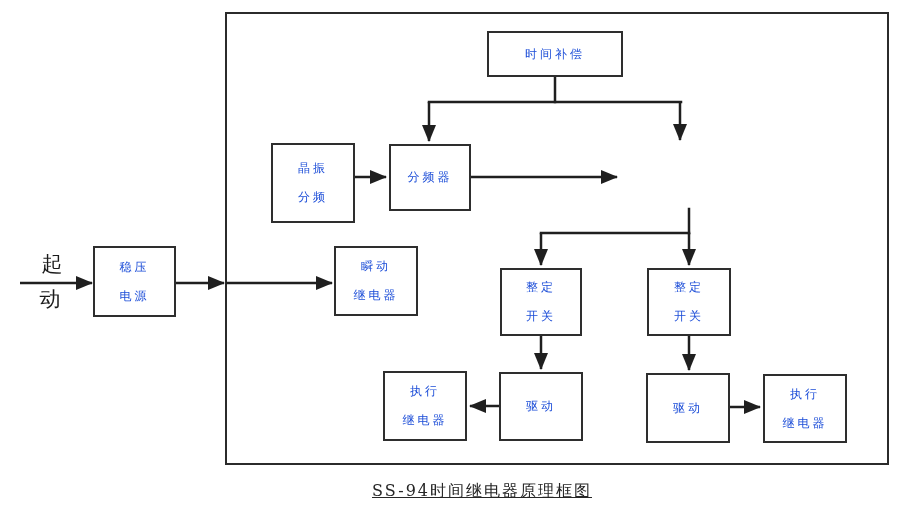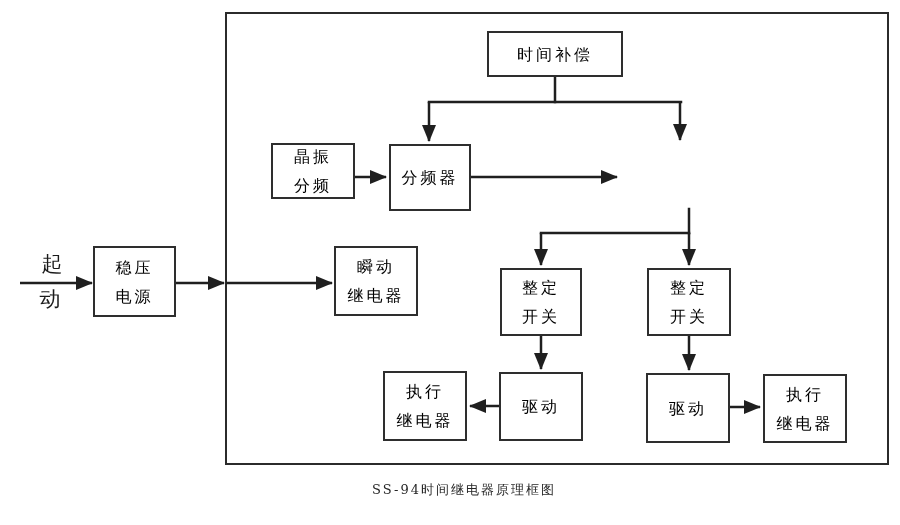--- a/index.html
+++ b/index.html
@@ -8,35 +8,35 @@
     font-family:"DejaVu Serif","Liberation Serif",serif;
     color:#1a1a1a;overflow:hidden;
   }
   #frame{
     position:absolute;left:225px;top:12px;width:664px;height:453px;
     border:2px solid #2b2b2b;box-sizing:border-box;background:transparent;
   }
   .box{
     position:absolute;box-sizing:border-box;border:2px solid #2e2e2e;background:#ffffff;
     display:flex;flex-direction:column;align-items:center;justify-content:center;
-    font-size:16px;line-height:29px;letter-spacing:3px;text-align:right;
-    color:#000000;z-index:3;
+    font-size:12px;line-height:29px;letter-spacing:3px;text-align:right;
+    color:#1d4ed8;z-index:3;
   }
   .box span:empty{display:none;}
   #connectors{position:absolute;left:0;top:0;width:900px;height:525px;z-index:2;}
   #connectors path{stroke:#1f1f1f;stroke-width:2.5;fill:none;}
   .startlabel{
     position:absolute;z-index:3;font-size:21px;line-height:25px;width:30px;
     text-align:center;letter-spacing:0;
   }
   #start-l1{left:37px;top:252px;}
   #start-l2{left:35px;top:287px;}
   #caption{
-    position:absolute;left:372px;top:481px;font-size:13px;letter-spacing:2px;
-    color:#262626;white-space:nowrap;z-index:3;
+    position:absolute;left:372px;top:481px;font-size:16px;letter-spacing:2px;
+    color:#262626;white-space:nowrap;z-index:3;text-decoration:underline;
   }
 </style>
 </head>
 <body>
 
 <div id="canvas">
 
   <div id="frame"></div>
 
   <svg id="connectors" viewBox="0 0 900 525" xmlns="http://www.w3.org/2000/svg">
@@ -71,21 +71,21 @@
   </svg>
 
   <span id="start-l1" class="startlabel">起</span>
   <span id="start-l2" class="startlabel">动</span>
 
   <div class="box" style="left:487px;top:31px;width:136px;height:46px;">
     <span>时间补偿</span>
 
   </div>
 
-  <div class="box" style="left:271px;top:143px;width:84px;height:56px;">
+  <div class="box" style="left:271px;top:143px;width:84px;height:80px;">
     <span>晶振</span>
     <span>分频</span>
   </div>
 
   <div class="box" style="left:389px;top:144px;width:82px;height:67px;">
     <span>分频器</span>
 
   </div>
 
 

